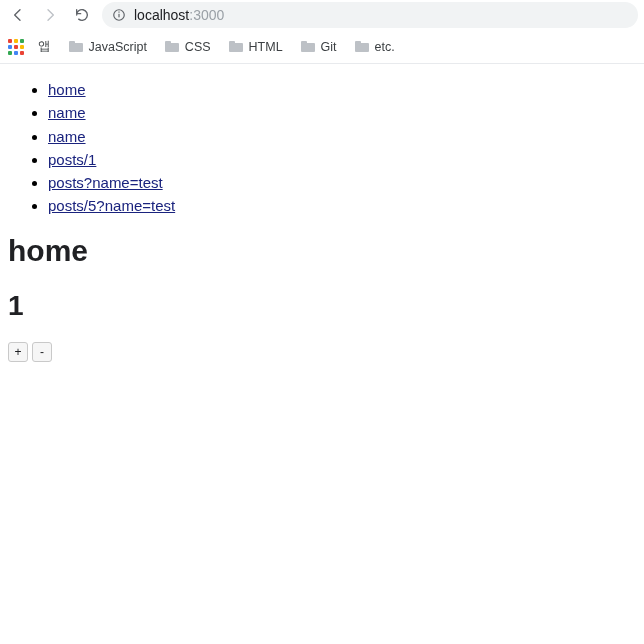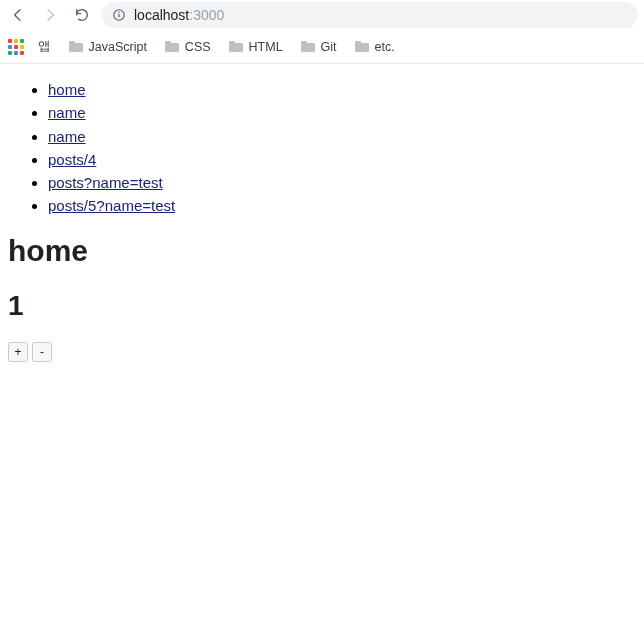--- a/index.html
+++ b/index.html
@@ -182,21 +182,21 @@
         <span>etc.</span>
       </div>
     </div>
 </div>
 
 <div class="page">
   <ul class="nav-links">
       <li><a href="#">home</a></li>
       <li><a href="#">name</a></li>
       <li><a href="#">name</a></li>
-      <li><a href="#">posts/4</a></li>
+      <li><a href="#">posts/1</a></li>
       <li><a href="#">posts?name=test</a></li>
       <li><a href="#">posts/5?name=test</a></li>
     </ul>
   <h1 class="heading">home</h1>
   <h2 class="counter">1</h2>
   <div class="btn-row">
     <div class="small-btn">+</div>
     <div class="small-btn">-</div>
   </div>
 </div>

